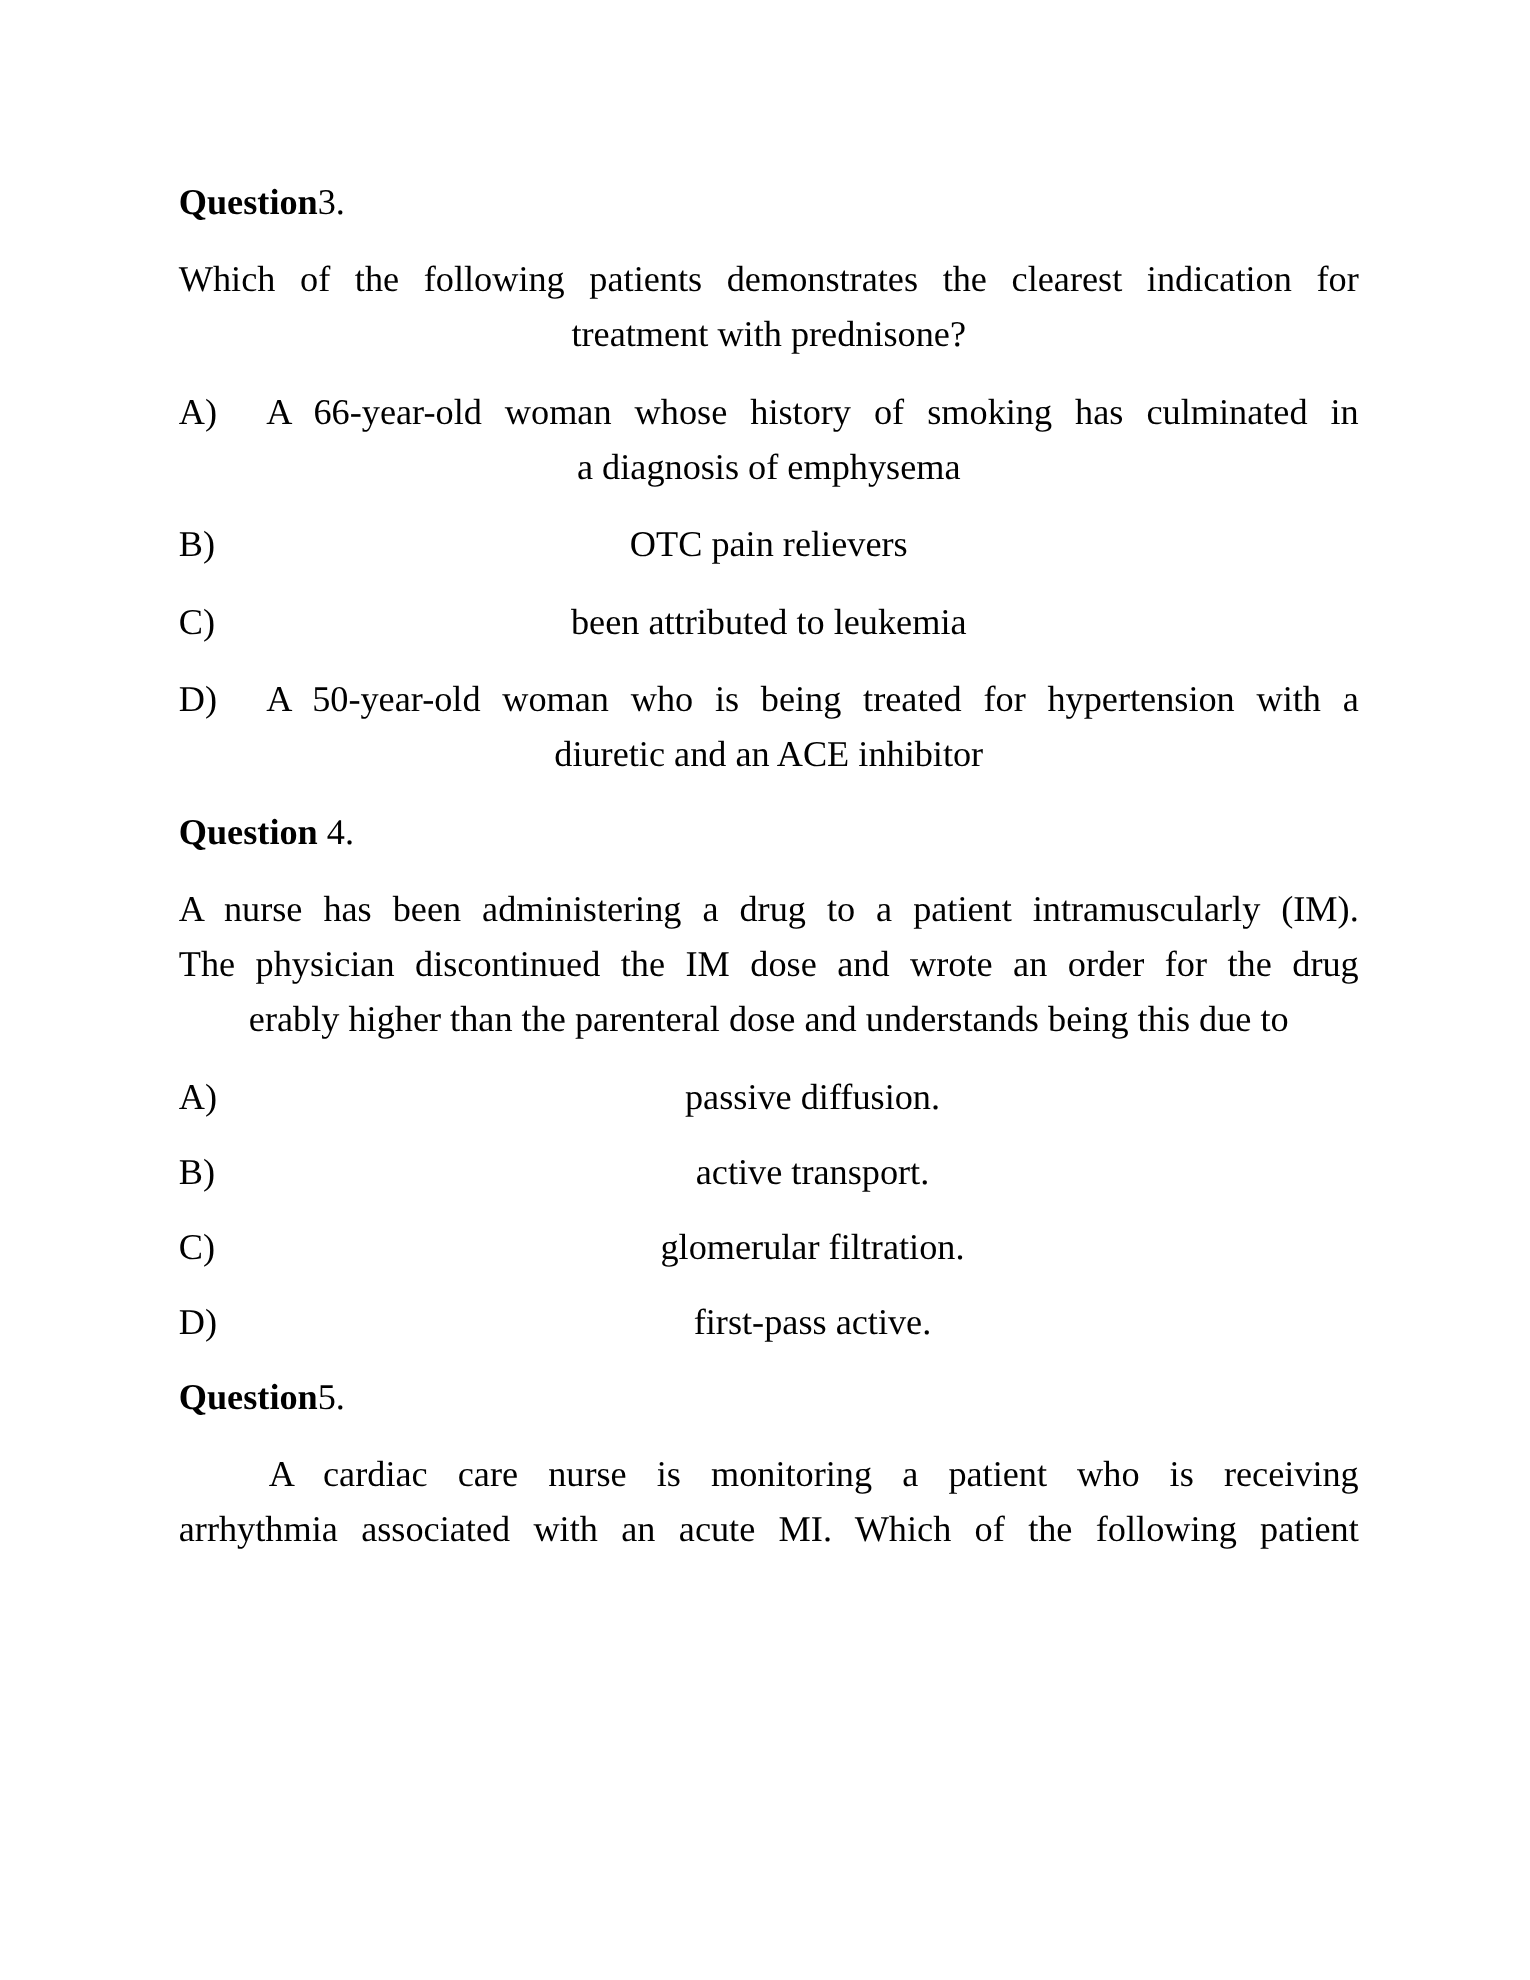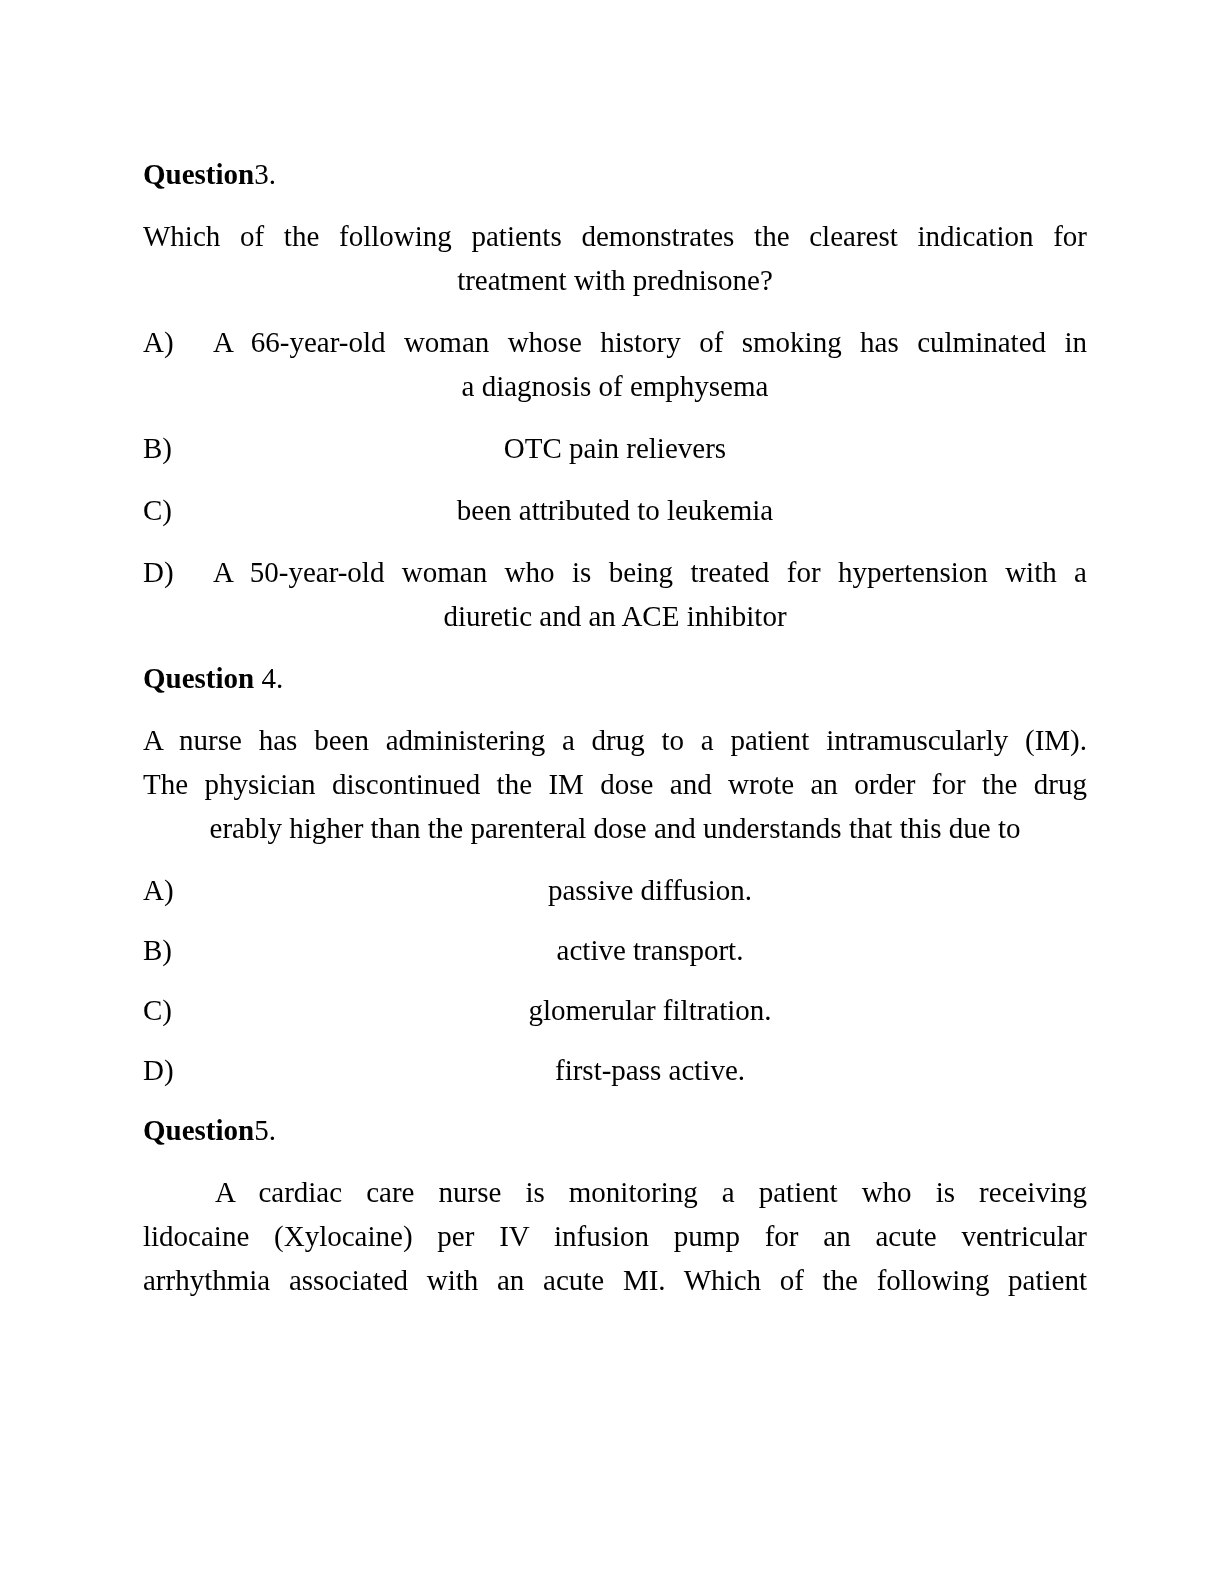--- a/index.html
+++ b/index.html
@@ -10,21 +10,21 @@
     background: #ffffff;
     color: #000000;
     font-family: "Liberation Serif", serif;
     font-size: 29px;
     line-height: 44px;
     overflow: hidden;
   }
   .content {
     position: absolute;
     left: 143px;
-    top: 152px;
+    top: 140px;
     width: 944px;
   }
   .para { margin: 0 0 18px 0; }
   .para.tight { margin-bottom: 16px; }
   .qhead { font-weight: 400; }
   .qhead .qb { font-weight: 700; }
   .line { text-align: center; }
   .just { text-align: justify; text-align-last: justify; }
   .opt1 { position: relative; padding-left: 70px; }
   .olabel { position: absolute; left: 0; top: 0; }
@@ -64,21 +64,21 @@
         <div class="line">diuretic and an ACE inhibitor</div>
       </div>
     </div>
 
     <div>
       <div class="para qhead"><span class="qb">Question</span><span> 4.</span></div>
 
       <div class="para">
         <div class="line just">A nurse has been administering a drug to a patient intramuscularly (IM).</div>
         <div class="line just">The physician discontinued the IM dose and wrote an order for the drug</div>
-        <div class="line">erably higher than the parenteral dose and understands that this due to</div>
+        <div class="line">erably higher than the parenteral dose and understands being this due to</div>
       </div>
 
       <div class="para tight">
         <div class="line opt1"><span class="olabel">A)</span><span>passive diffusion.</span></div>
       </div>
 
       <div class="para tight">
         <div class="line opt1"><span class="olabel">B)</span><span>active transport.</span></div>
       </div>
 
@@ -89,19 +89,18 @@
       <div class="para tight">
         <div class="line opt1"><span class="olabel">D)</span><span>first-pass active.</span></div>
       </div>
     </div>
 
     <div>
       <div class="para qhead"><span class="qb">Question</span><span>5.</span></div>
 
       <div class="para">
         <div class="line just indent">A cardiac care nurse is monitoring a patient who is receiving</div>
-        <div class="line just">lidocaine (Xylocaine) per IV infusion pump for an acute ventricular</div>
         <div class="line just">arrhythmia associated with an acute MI. Which of the following patient</div>
       </div>
     </div>
 
   </div>
 </div>
 
 </body></html>

